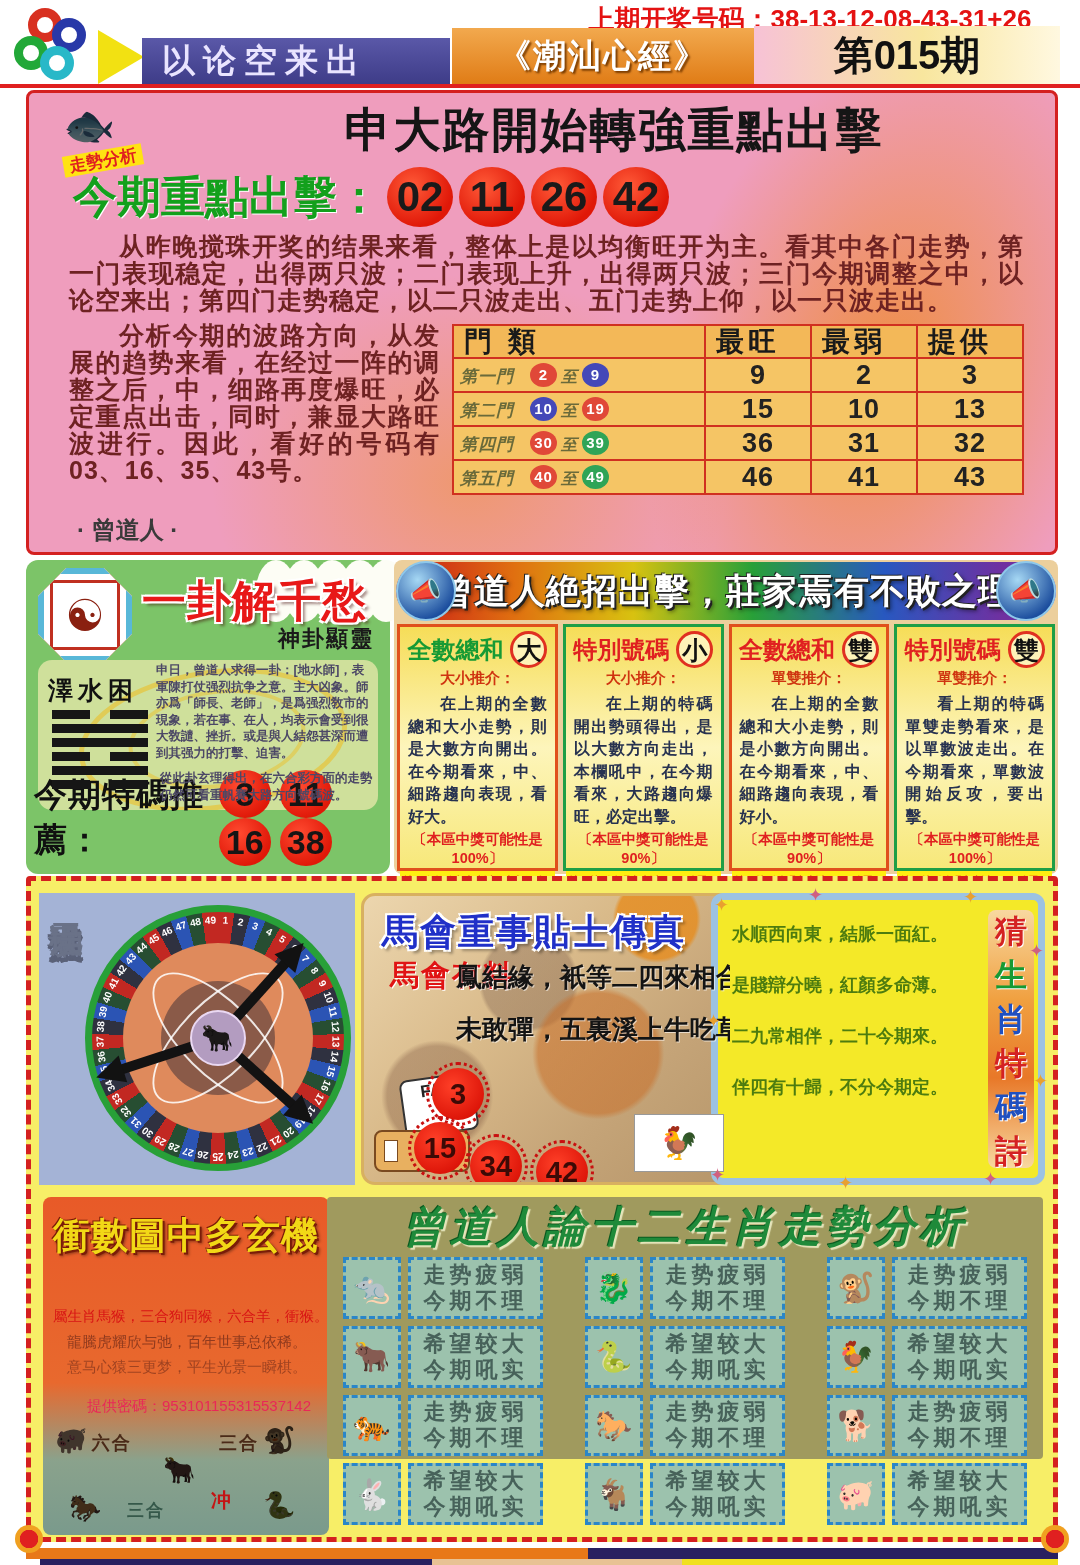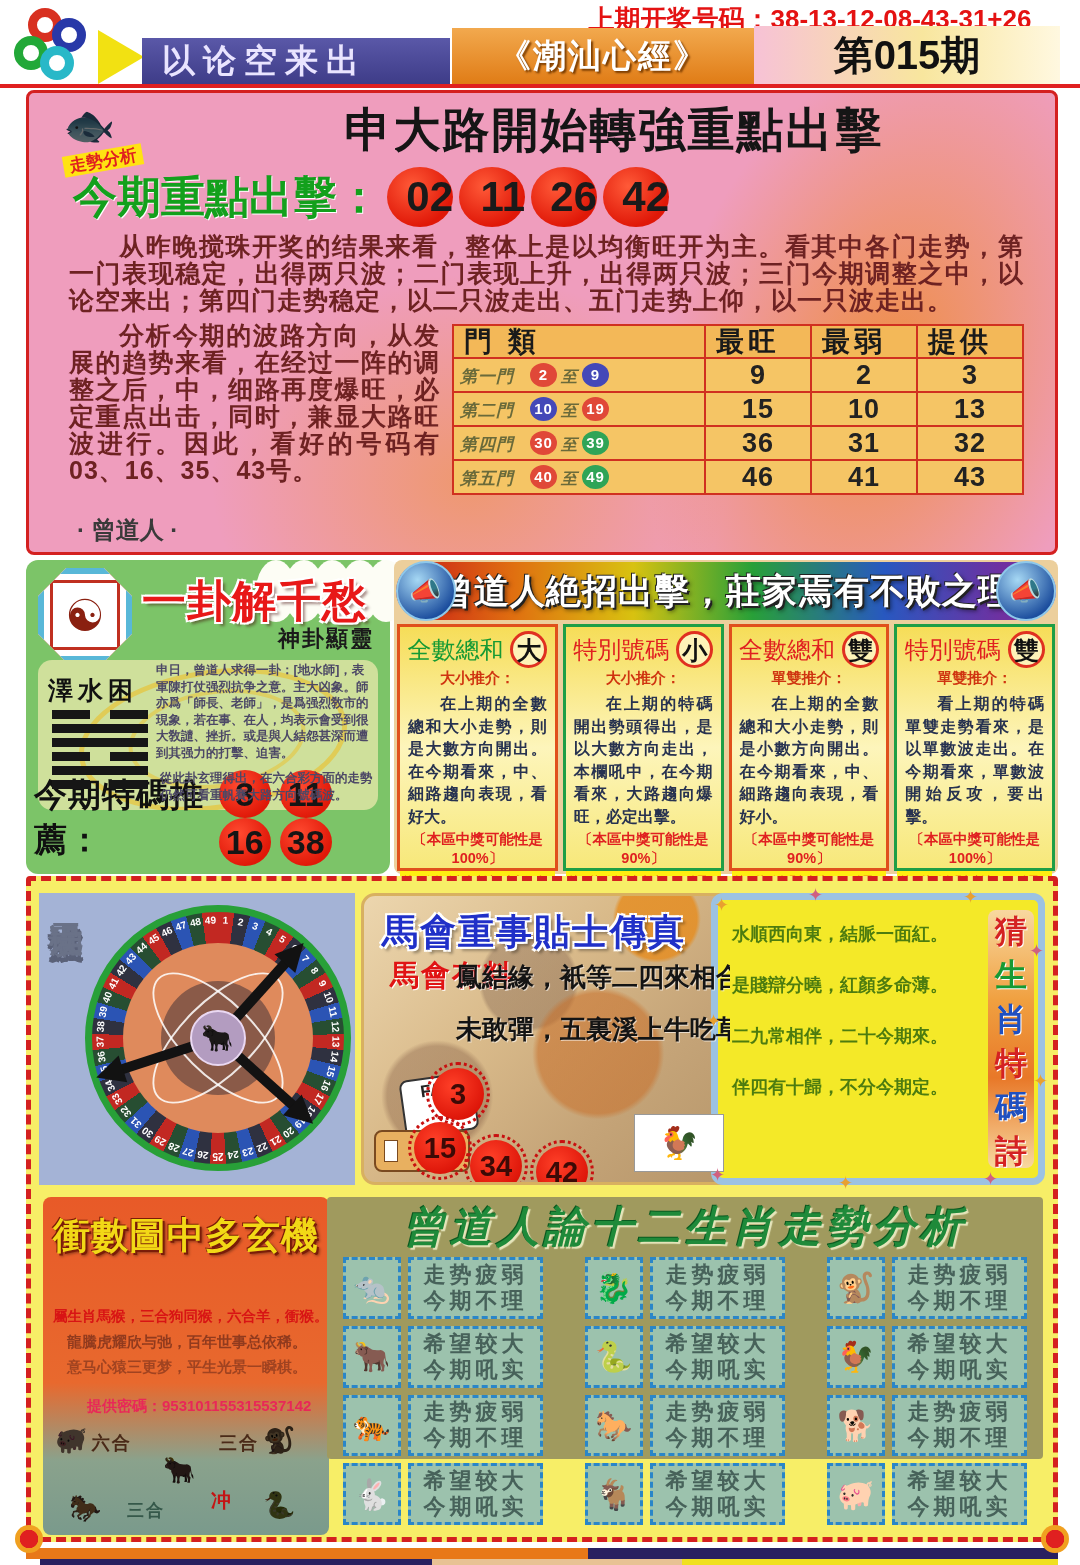--- a/index.html
+++ b/index.html
@@ -39,21 +39,21 @@
   .s1-badge { position:absolute; top:8px; left:34px; width:120px; z-index:3; }
   .badge-glyph { font-size:42px; display:block; filter:brightness(.45) saturate(.5); }
   .badge-tag { display:inline-block; background:#ffe312; color:#e02020; font-size:17px; font-weight:900;
     padding:1px 6px; transform:rotate(-10deg); line-height:19px; text-align:center; }
   .s1-title { position:absolute; top:6px; left:150px; width:870px; text-align:center; z-index:2;
     font-size:47px; font-weight:900; color:#151515; letter-spacing:2px; }
   .s1-focus { position:absolute; top:74px; left:44px; display:flex; align-items:center; z-index:2; }
   .s1-focus-label { font-size:44px; font-weight:900; color:#13a01c; text-shadow:1px 1px 0 #fff; }
   .fnum { display:inline-block; width:66px; height:60px; margin-left:6px; border-radius:50%;
     background:radial-gradient(circle at 38% 32%, #ff5a38, #e01808 70%); color:#1a1a1a;
-    font-size:42px; font-weight:900; text-align:right; line-height:60px; }
+    font-size:42px; font-weight:900; text-align:center; line-height:60px; }
   .s1-flow { position:absolute; top:140px; left:40px; width:955px; z-index:2;
     font-size:25px; font-weight:700; color:#6e2222; line-height:27px; text-align:justify; letter-spacing:1px; }
   .s1-flow p { margin:0 0 8px; text-indent:2em; }
   .tbl-wrap { float:right; margin:2px 0 4px 12px; }
   .gate-table { border-collapse:collapse; background:#f5c565; }
   .gate-table th, .gate-table td { border:2.5px solid #d03020; }
   .gate-table th { font-size:28px; font-weight:900; color:#1a1a1a; padding:2px 10px;
     background:#f3b858; letter-spacing:4px; }
   .gate-cell { padding:1px 6px; width:252px; white-space:nowrap; }
   .gate-label { font-size:17px; font-weight:700; font-style:italic; color:#6a6a3a; margin-right:14px; }
@@ -109,21 +109,21 @@
   .banner-text { font-size:35px; font-weight:900; color:#fff; letter-spacing:1px;
     text-shadow:2px 2px 0 #222,-1px -1px 0 #222,3px 3px 4px rgba(0,0,0,.5); }
   .horn { position:absolute; top:-1px; width:60px; height:60px; border-radius:50%;
     background:radial-gradient(circle at 35% 30%, #a6d8f4, #1c4e9e 75%);
     border:2px solid #8ec8ea; display:flex; align-items:center; justify-content:center; font-size:26px; }
   .horn.left{ left:0; } .horn.right{ right:0; }
   .cols { position:absolute; top:64px; left:3px; width:658px; height:247px; display:flex; gap:5px; }
   .col { flex:1; background:linear-gradient(180deg,#f6dd58,#fdf5bb 50%,#f7e87a);
     border:3px solid #e0501c; display:flex; flex-direction:column; }
   .col-head { display:flex; align-items:center; justify-content:center; gap:7px; padding-top:4px; }
-  .col-title { font-size:24px; font-weight:400; }
+  .col-title { font-size:24px; font-weight:700; }
   .col-circle { width:37px; height:37px; border:3px solid #e03020; border-radius:50%;
     font-size:25px; font-weight:900; color:#111; text-align:center; line-height:32px; background:#fdf3b8; }
   .col-sub { text-align:center; font-size:15px; font-weight:900; color:#cf3410; margin-top:1px; }
   .col-body { flex:1; padding:5px 8px 0; font-size:16px; font-weight:700; color:#273250;
     line-height:22.5px; text-indent:2em; text-align:justify; }
   .col-chance { font-size:14.5px; font-weight:900; color:#e02020; text-align:center; margin:2px 0 3px; }
   .col-fine { background:#ffee10; color:#e02020; font-size:10px; font-weight:700;
     padding:3px 4px; line-height:13px; min-height:44px; }
 
   
@@ -206,21 +206,21 @@
   .st1{left:-4px;top:-6px;} .st2{left:90px;top:-16px;color:#d06080;} .st3{right:60px;top:-14px;}
   .st4{right:-6px;top:40px;color:#d06080;} .st5{left:-12px;top:110px;} .st6{right:-10px;top:170px;}
   .st7{left:-8px;bottom:-8px;color:#d06080;} .st8{left:120px;bottom:-16px;} .st9{right:40px;bottom:-12px;color:#d06080;}
 
   .chong-panel { position:absolute; top:316px; left:12px; width:286px; height:338px; border-radius:8px;
     overflow:hidden;
     background:linear-gradient(180deg,#e85a28 0%,#e8692e 55%,#8aa28c 78%,#7a9a8c 100%); }
   .chong-title { position:absolute; top:14px; left:4px; width:278px; text-align:center;
     font-size:37px; font-weight:900; color:#f2d816; letter-spacing:1px;
     text-shadow:2px 2px 0 #7a1c08,-1px -1px 0 #7a1c08,3px 3px 3px rgba(0,0,0,.4); }
-  .chong-line { position:absolute; left:10px; width:268px; font-weight:700; white-space:nowrap; }
+  .chong-line { position:absolute; left:10px; width:268px; font-weight:400; white-space:nowrap; }
   .cl1 { top:110px; font-size:14.5px; color:#d81414; }
   .cl2 { top:136px; left:24px; font-size:15px; color:rgba(122,48,26,.8); }
   .cl3 { top:161px; left:24px; font-size:15px; color:rgba(122,48,26,.65); }
   .cl4 { top:200px; left:44px; font-size:15px; color:#e82858; }
   .mark { position:absolute; font-weight:900; color:#4a2a18; white-space:nowrap; }
   .mark .mg { font-size:26px; filter:brightness(.25); }
   .mark .ml { font-size:18px; letter-spacing:2px; }
   .mk1{left:12px;top:228px;} .mk2{left:176px;top:228px;} .mk3{left:120px;top:258px;}
   .mk4{left:168px;top:290px;color:#c41414;font-size:20px;} .mk5{left:26px;top:296px;}
   .mk6{left:84px;top:302px;color:#35584a;font-size:17px;letter-spacing:2px;} .mk7{left:220px;top:293px;}

